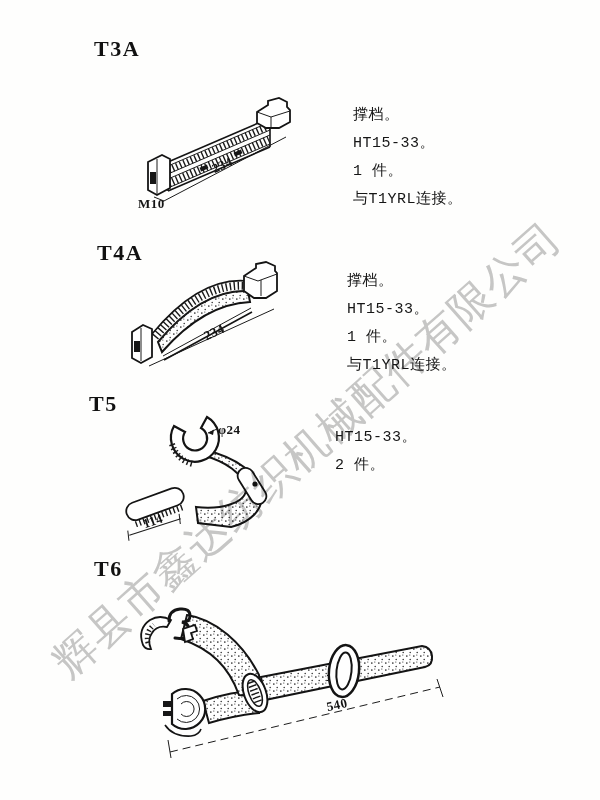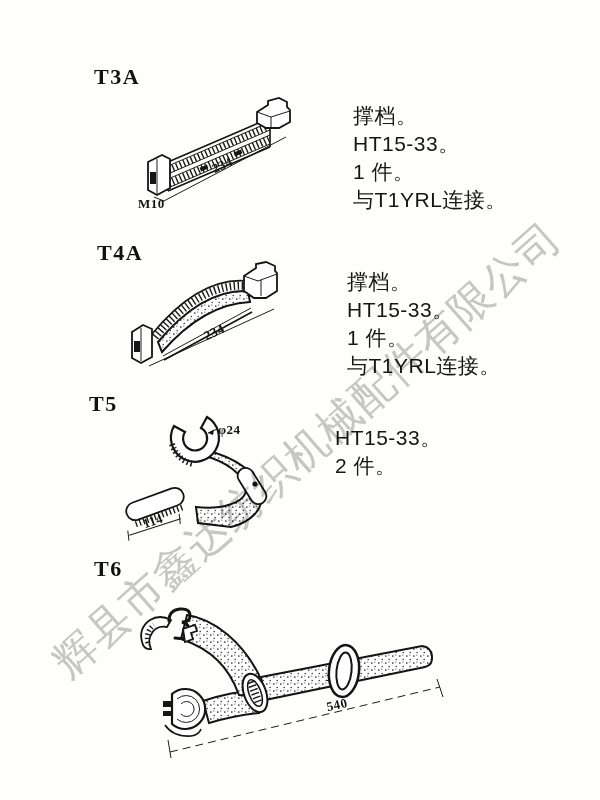--- a/index.html
+++ b/index.html
@@ -22,22 +22,22 @@
     z-index:5;pointer-events:none;font-weight:400;
   }
   .part-label{
     position:absolute;margin:0;
     font-family:"Liberation Serif", serif;
     font-weight:bold;font-size:22px;letter-spacing:1.5px;color:#111;
     z-index:2;
   }
   .desc{position:absolute;z-index:2;}
   .desc p{
-    margin:0;padding:0;font-size:21px;line-height:28px;color:#161616;
-    font-family:Liberation Sans, sans-serif;letter-spacing:.5px;
+    margin:0;padding:0;font-size:15px;line-height:28px;color:#161616;
+    font-family:Liberation Mono, monospace;letter-spacing:.5px;
   }
   svg.drawing{position:absolute;z-index:2;overflow:visible;}
   svg text{
     font-family:"Liberation Serif", serif;font-weight:bold;
     font-size:13px;fill:#141414;letter-spacing:.5px;
   }
   .thin{stroke:#1c1c1c;stroke-width:1;fill:none;}
   .mid{stroke:#141414;stroke-width:1.6;fill:none;}
   .part{fill:#ffffff;stroke:#141414;stroke-width:1.8;}
   .part2{fill:#ffffff;stroke:#141414;stroke-width:2.2;}
@@ -56,21 +56,21 @@
       <circle cx="5.2" cy="5.5" r="0.75" fill="#2e2e2e"></circle>
       <circle cx="4.8" cy="1" r="0.6" fill="#2e2e2e"></circle>
     </pattern>
   </defs>
 </svg>
 
 <div class="page">
 
   <div class="watermark">辉县市鑫达纺织机械配件有限公司</div>
 
-  <h2 class="part-label" style="left:94px;top:64px;text-align:right;">T3A</h2>
+  <h2 class="part-label" style="left:94px;top:36px;text-align:right;">T3A</h2>
 
   <svg class="drawing" style="left:138px;top:98px;" width="170" height="118" viewBox="0 0 170 118">
     <line x1="24" y1="104" x2="148" y2="39" class="thin"></line>
     <line x1="16" y1="99" x2="26" y2="103" class="thin"></line>
 
     <line x1="30" y1="64" x2="30" y2="93" class="mid"></line>
     <line x1="132" y1="20" x2="132" y2="49" class="mid"></line>
     <line x1="30" y1="64" x2="132" y2="20" class="mid"></line>
     <line x1="30" y1="68" x2="132" y2="24" class="thin"></line>
     <line x1="30" y1="76" x2="132" y2="32" class="thin"></line>

